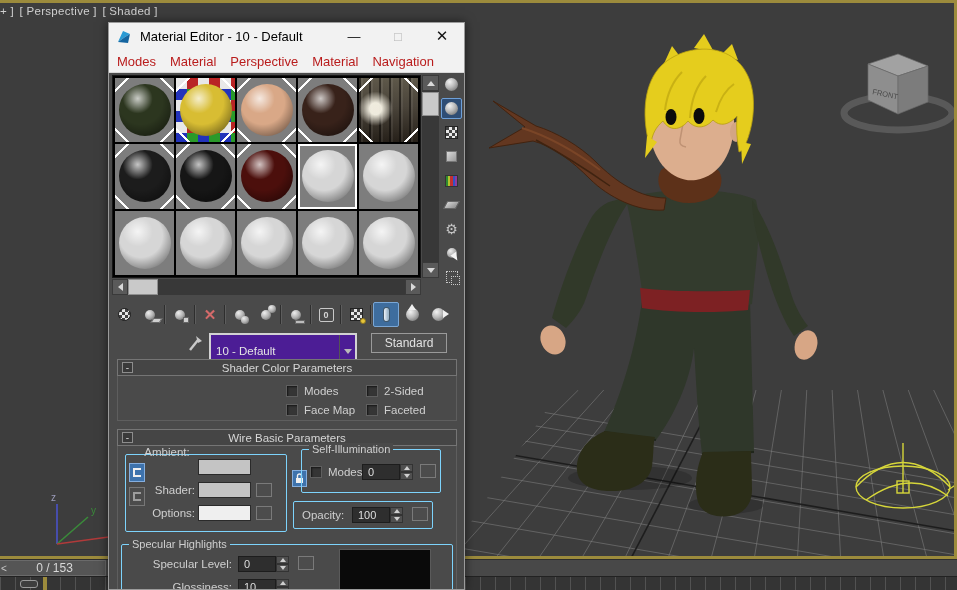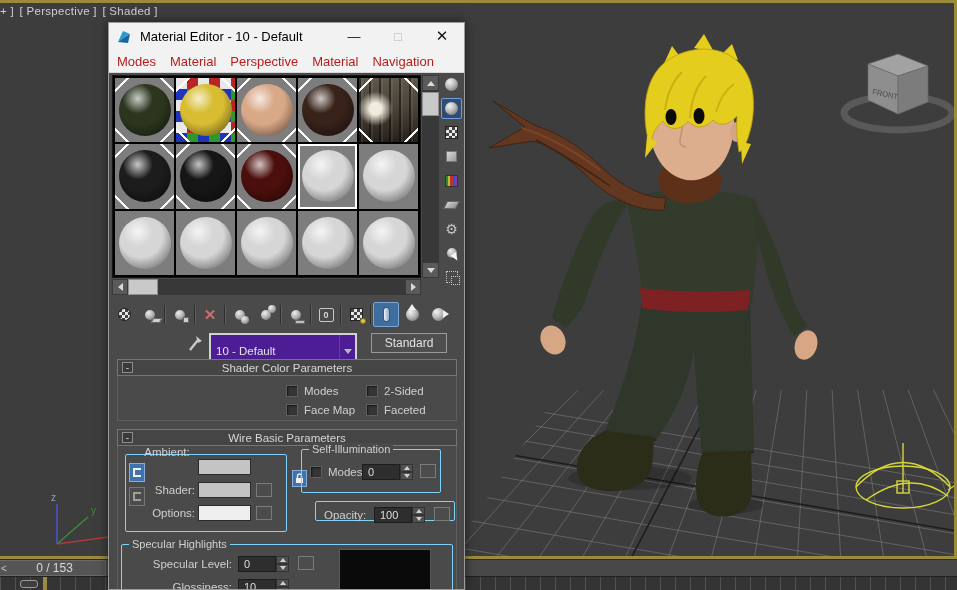--- a/index.html
+++ b/index.html
@@ -496,21 +496,21 @@
               <span class="t-up"></span>
             </div>
             <div>
               <span class="t-dn"></span>
             </div>
           </span>
       </div>
       <span class="mapbtn" style="left:118px;top:14px"></span>
     </div>
 
-    <div class="grp" style="left:206px;top:478px;width:140px;height:20px">
+    <div class="grp" style="left:184px;top:478px;width:140px;height:28px">
       <span class="lbl" style="left:8px;top:7px">Opacity:</span>
       <div class="spinner" style="left:58px;top:5px">
         <span class="fld">100</span>
         <span class="btns">
             <div>
               <span class="t-up"></span>
             </div>
             <div>
               <span class="t-dn"></span>
             </div>

